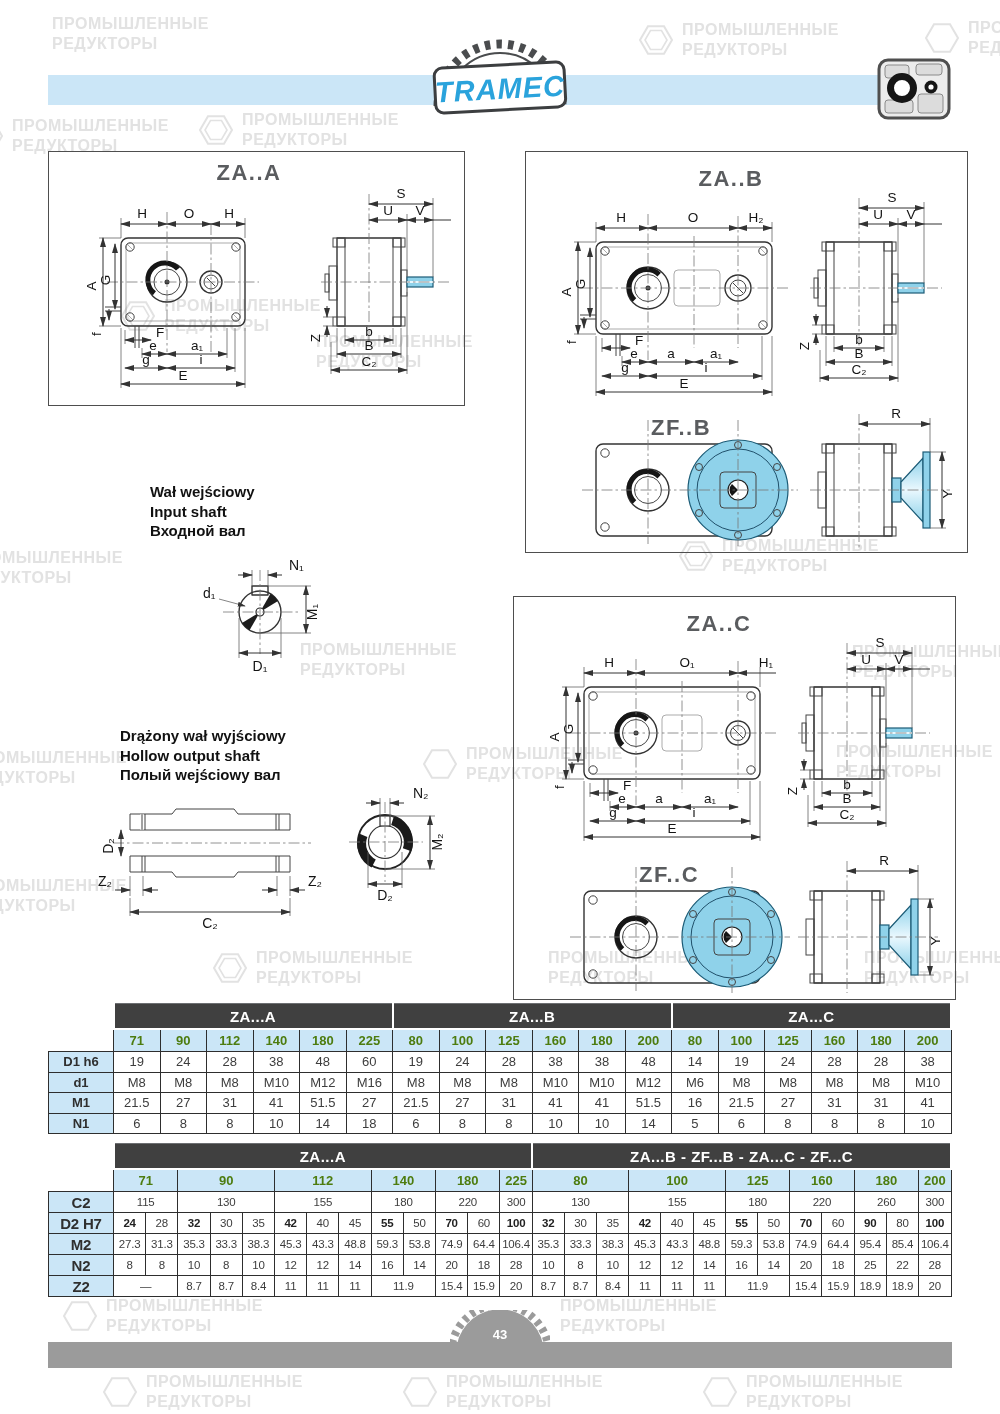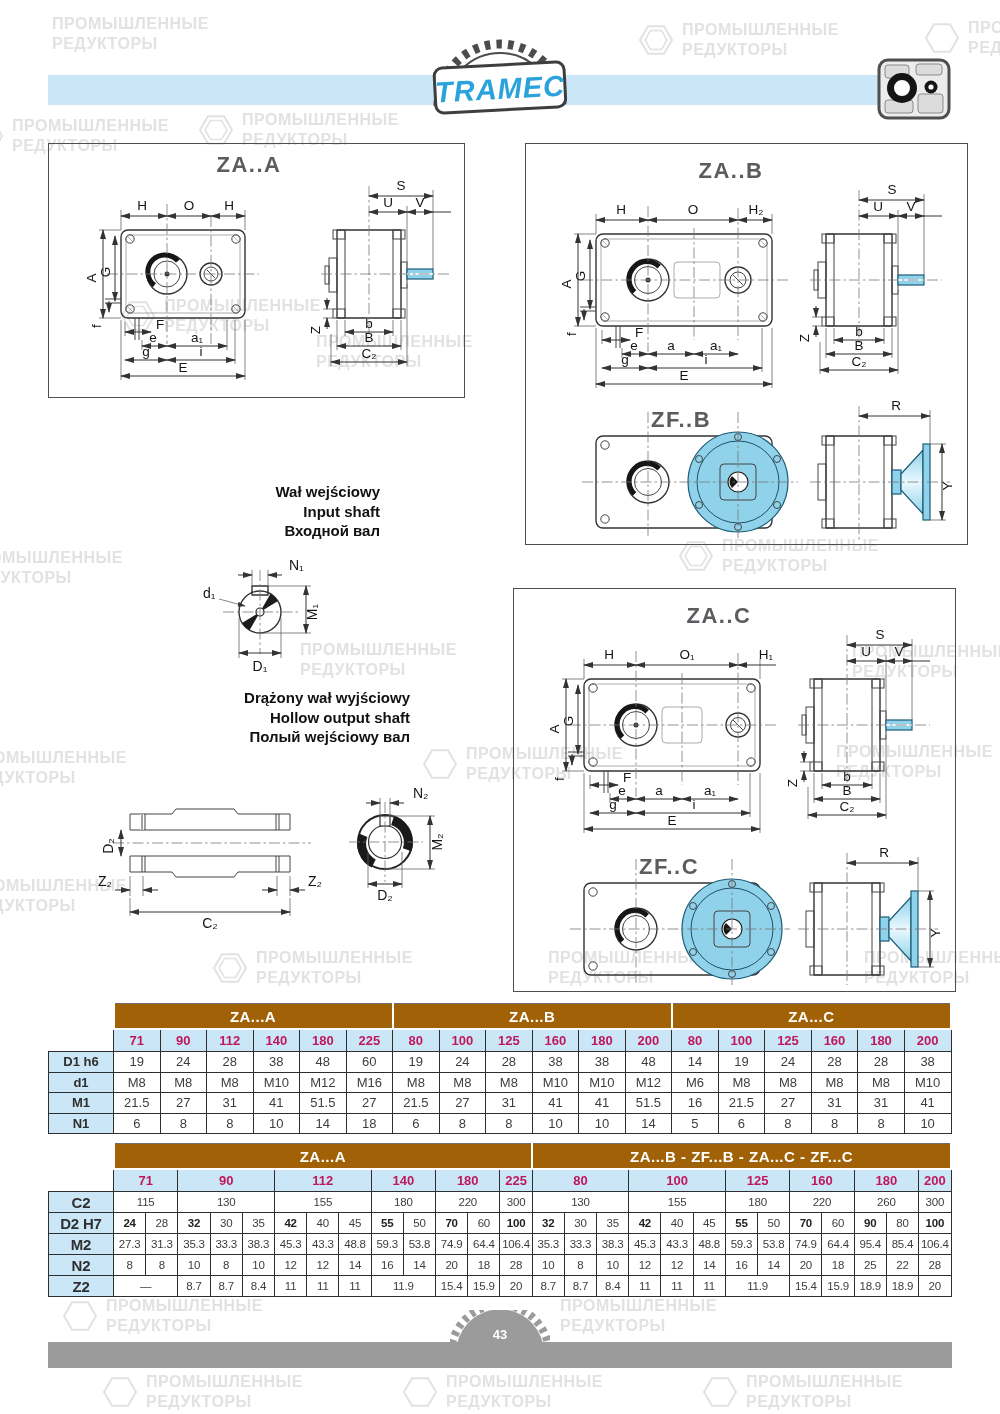--- a/index.html
+++ b/index.html
@@ -3,43 +3,43 @@
 <meta charset="utf-8">
 <style>
   html,body{margin:0;padding:0;background:#fff;}
   body{width:1000px;height:1414px;position:relative;font-family:"Liberation Sans",sans-serif;overflow:hidden;}
   .abs{position:absolute;}
   
   .wm{position:absolute;display:flex;align-items:center;gap:6px;color:#e2e2e2;font-weight:bold;
       font-size:16px;line-height:1.25;white-space:nowrap;z-index:0;letter-spacing:.5px;}
   .wm .txt{display:flex;flex-direction:column;}
   
-  .panel{position:absolute;border:1.6px solid #4e4e4e;background:transparent;z-index:2;}
+  .panel{position:absolute;border:1.6px solid #4e4e4e;background:transparent;z-index:2;margin-top:8px;}
   
   svg text{font-family:"Liberation Sans",sans-serif;}
   .s1{stroke:#333;stroke-width:1.4;fill:none;stroke-linejoin:round;}
   .s2{stroke:#444;stroke-width:1;fill:none;}
   .thin{stroke:#888;stroke-width:.7;fill:none;}
   .dim{stroke:#333;stroke-width:1;fill:none;}
   .ext{stroke:#666;stroke-width:.8;fill:none;}
   .cl{stroke:#777;stroke-width:.8;stroke-dasharray:11 3 2.5 3;fill:none;}
   .blue{fill:#8fd2ea;stroke:#1b5b76;stroke-width:1.2;}
   text.d{font-size:13.5px;fill:#141414;}
   text.db{font-size:14px;fill:#141414;}
   text.t{font-weight:bold;font-size:22px;fill:#5a5c5f;letter-spacing:1.5px;}
   
-  .sect{position:absolute;text-align:right;z-index:2;color:#111;font-size:15px;font-weight:bold;line-height:1.3;}
+  .sect{position:absolute;text-align:left;z-index:2;color:#111;font-size:15px;font-weight:bold;line-height:1.3;}
   .sect .it{}
   
   .tblwrap{position:absolute;z-index:2;}
   table{border-collapse:collapse;table-layout:fixed;width:100%;}
   td,th{border:1px solid #2e2e2e;text-align:center;vertical-align:middle;padding:0;color:#3d3d3d;}
-  th.ghead{background:#a16207;color:#fff;font-size:15px;font-weight:bold;border:2px solid #fff;border-top:1px solid #6d6f72;height:24px;letter-spacing:.5px;}
+  th.ghead{background:#404040;color:#fff;font-size:15px;font-weight:bold;border:2px solid #fff;border-top:1px solid #6d6f72;height:24px;letter-spacing:.5px;}
   th.corner{background:#fff;border:none;}
-  th.size{background:#cbe6f7;color:#be185d;font-size:13px;font-weight:bold;height:21px;}
+  th.size{background:#cbe6f7;color:#4d7c0f;font-size:13px;font-weight:bold;height:21px;}
   td.rlabel{background:#cbe6f7;color:#2f2f2f;font-weight:bold;font-size:13px;}
   #t1 td{font-size:13px;height:19.5px;}
   #t2 td{font-size:11.5px;height:20px;letter-spacing:-.2px;}
   #t2 td.rlabel{font-size:15px;}
   td.b{font-weight:bold;color:#222;}
   
   #bluebar{left:48px;top:75px;width:832px;height:30px;background:#cbe6f7;z-index:1;}
   #botbar{left:48px;top:1342px;width:904px;height:26px;background:#9b9b9b;z-index:2;}
 </style>
 </head>
@@ -749,21 +749,21 @@
     <line x1="333" y1="274" x2="404" y2="274" class="dim" marker-start="url(#p3s)" marker-end="url(#p3e)"></line>
     <text class="d" x="370" y="268" text-anchor="middle">R</text>
     <line x1="404" y1="302" x2="420" y2="302" class="ext"></line>
         <line x1="404" y1="378" x2="420" y2="378" class="ext"></line>
     <line x1="416" y1="302" x2="416" y2="378" class="dim" marker-start="url(#p3s)" marker-end="url(#p3e)"></line>
     <text class="d" x="426" y="344" text-anchor="middle" transform="rotate(-90 426 344)">Y</text>
   </g>
 </svg>
 </div>
 
-<div class="sect" style="left:120px;top:688px;width:290px">
+<div class="sect" style="left:120px;top:726px;width:290px">
   <div>Drążony wał wyjściowy</div>
   <div class="it">Hollow output shaft</div>
   <div>Полый wejściowy вал</div>
 </div>
 <svg class="abs" style="left:55px;top:778px;z-index:2" width="420" height="175" viewBox="0 0 420 175">
   <defs>
     <marker id="p5e" markerWidth="10" markerHeight="8" refX="9" refY="3" orient="auto">
         <path d="M0,0 L10,3 L0,6 Z" fill="#333"></path>
       </marker>
     <marker id="p5s" markerWidth="10" markerHeight="8" refX="9" refY="3" orient="auto-start-reverse">

